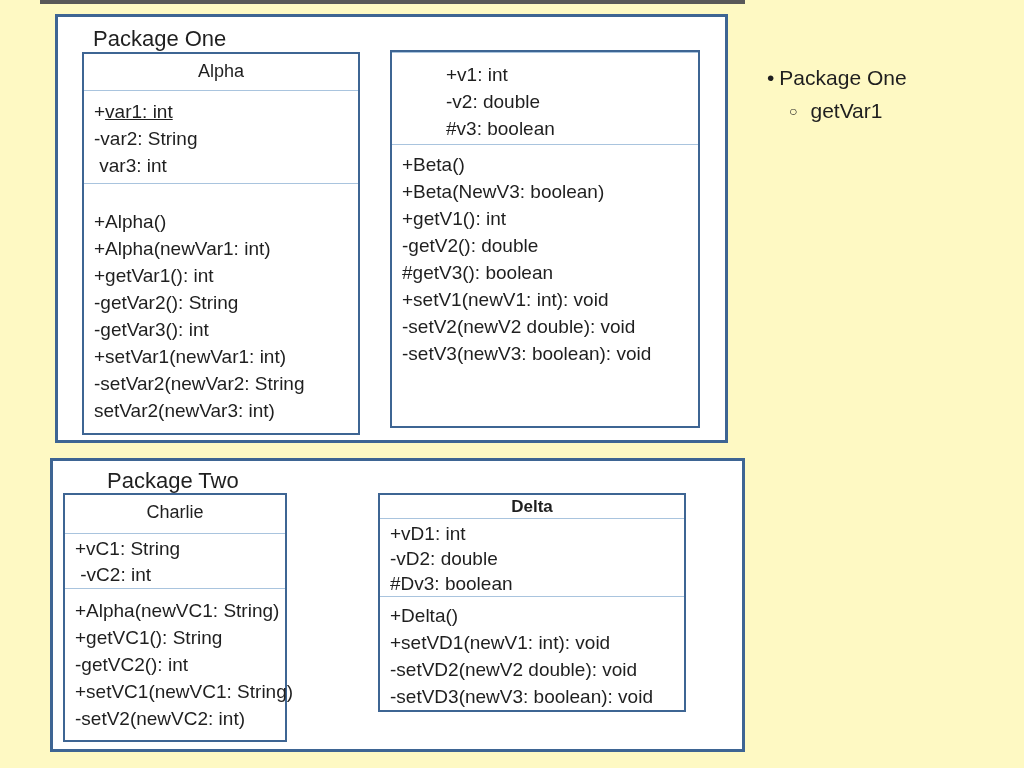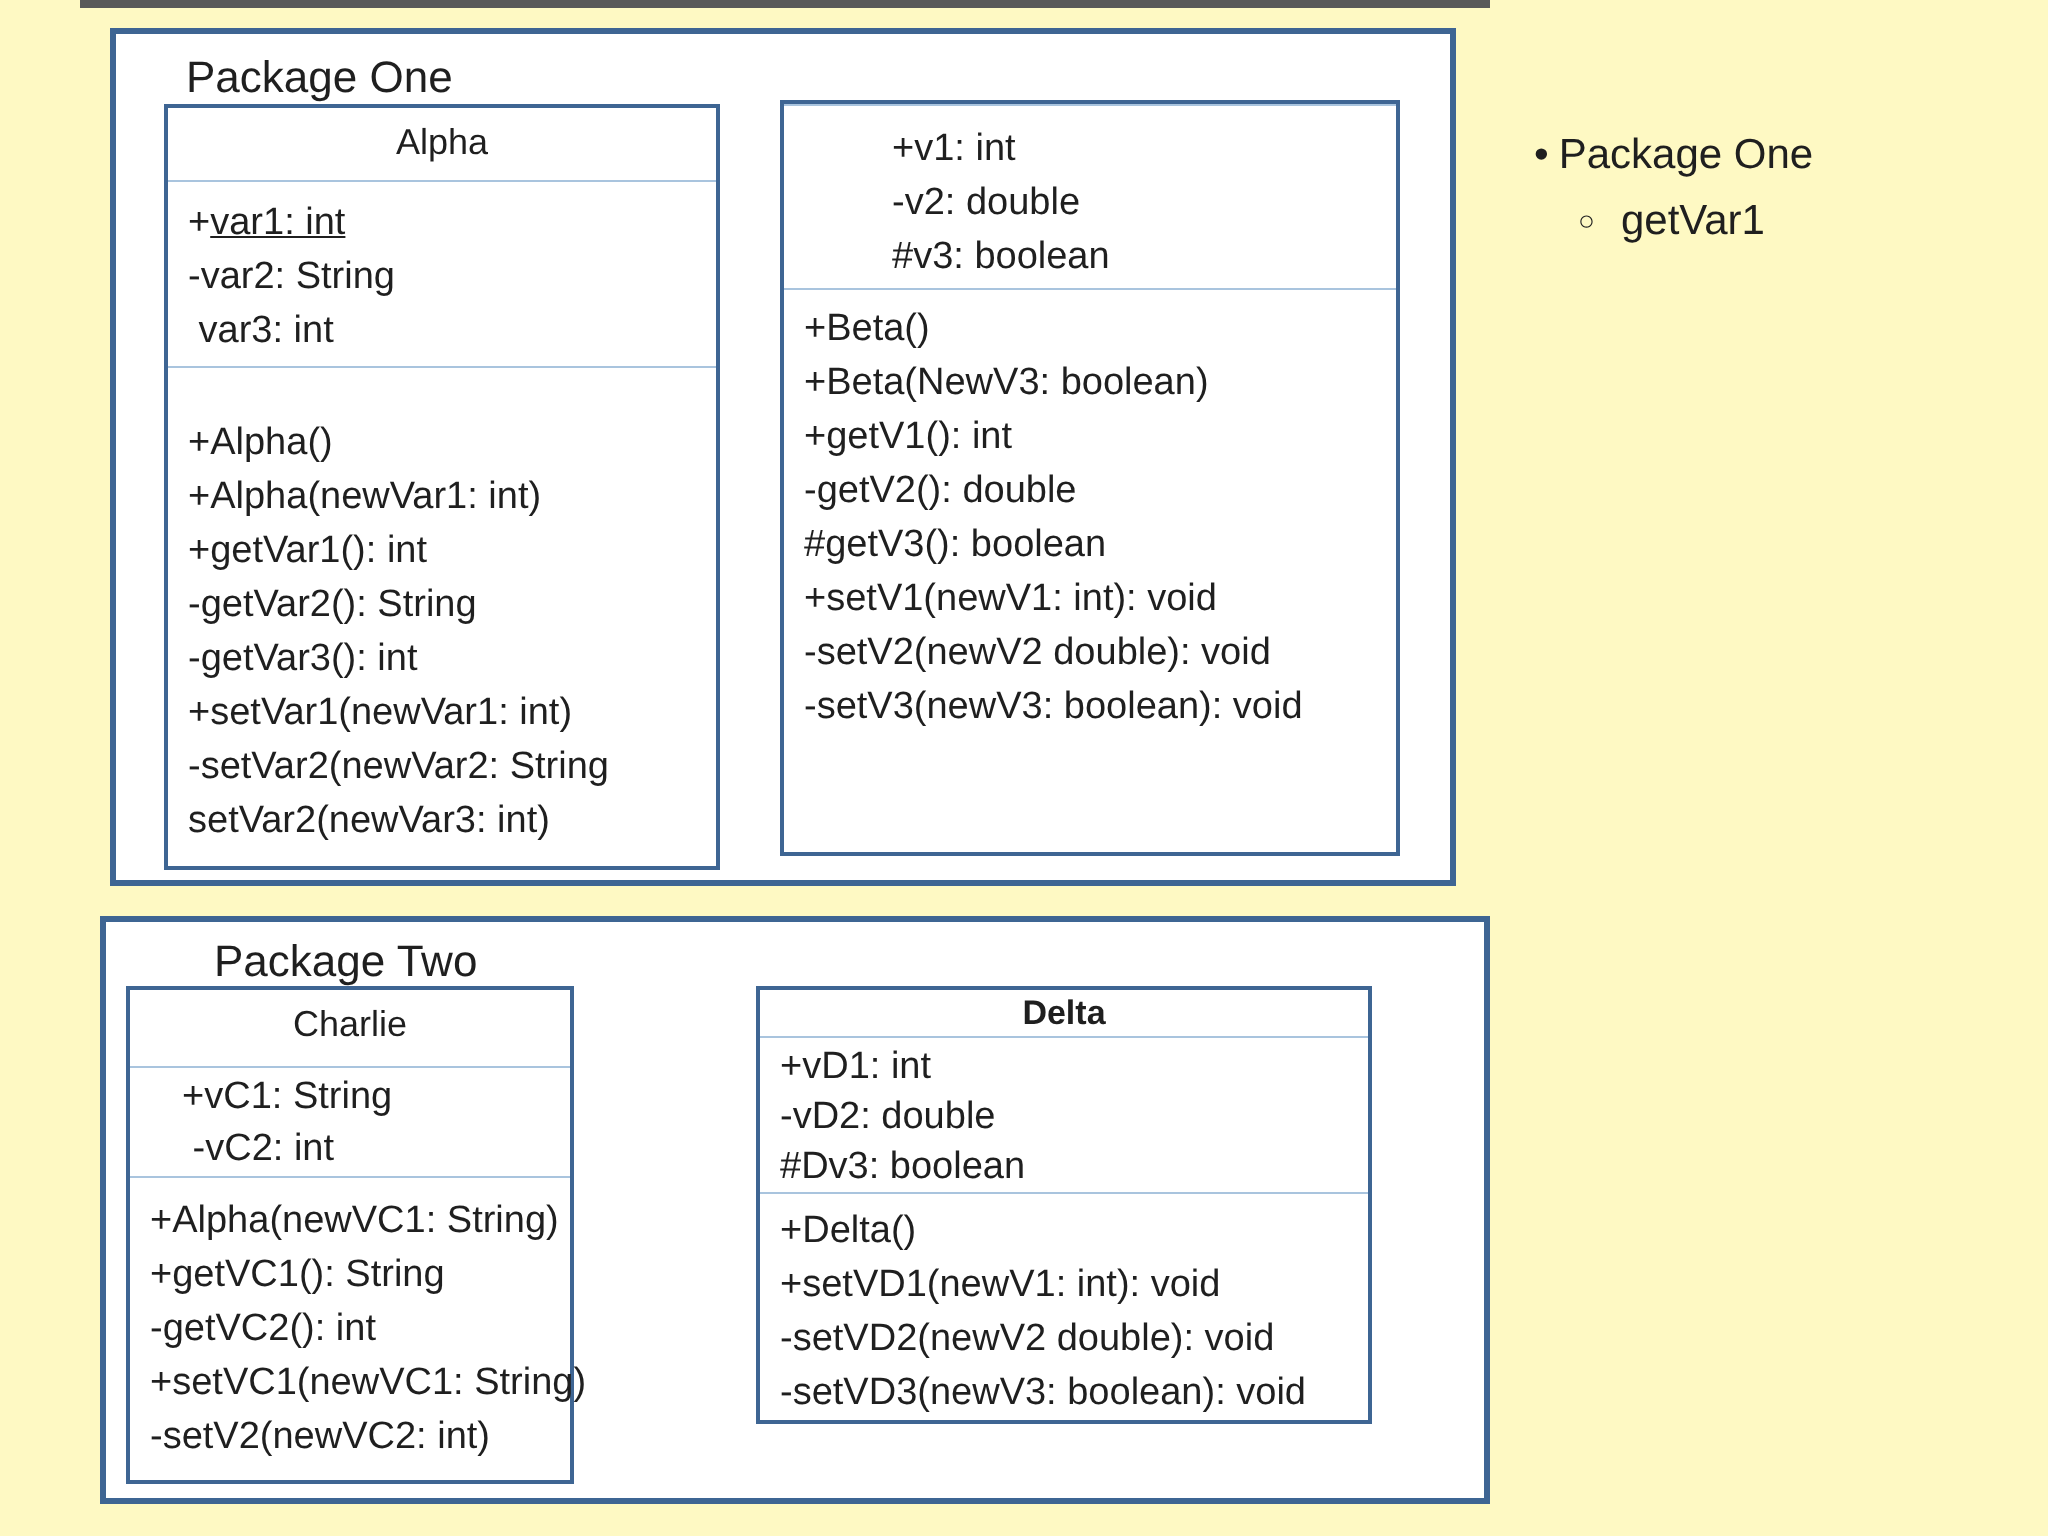--- a/index.html
+++ b/index.html
@@ -30,21 +30,21 @@
   #alpha .methods { padding:24px 17px 0 10px; }
 
   #beta { left:332px; top:33px; width:310px; height:378px; }
   #beta .cls-title { padding-top:6px; height:34px; }
   #beta .attrs { padding:8px 0 2px 10px;margin-left:44px; }
   #beta .methods { padding:6px 0 0 10px; }
 
   #charlie { left:10px; top:32px; width:224px; height:249px; }
   #charlie .cls-title { padding-top:7px; height:38px; }
   #charlie .attrs { padding:2px 0 0 10px; }
-  #charlie .attrs .row { height:26px; line-height:26px;margin-left:16px; }
+  #charlie .attrs .row { height:26px; line-height:26px; }
   #charlie .methods { padding:8px 0 0 10px; }
 
   #delta { left:325px; top:32px; width:308px; height:219px; }
   #delta .cls-title { font-size:17px; padding-top:2px; height:23px;font-weight:bold; }
   #delta .attrs { padding:2px 0 0 10px; }
   #delta .attrs .row { height:25px; line-height:25px; }
   #delta .methods { padding:5px 0 0 10px; }
   #delta .methods .row { height:27px; line-height:27px; }
 
   .outline { position:absolute; left:767px; top:66px; }

